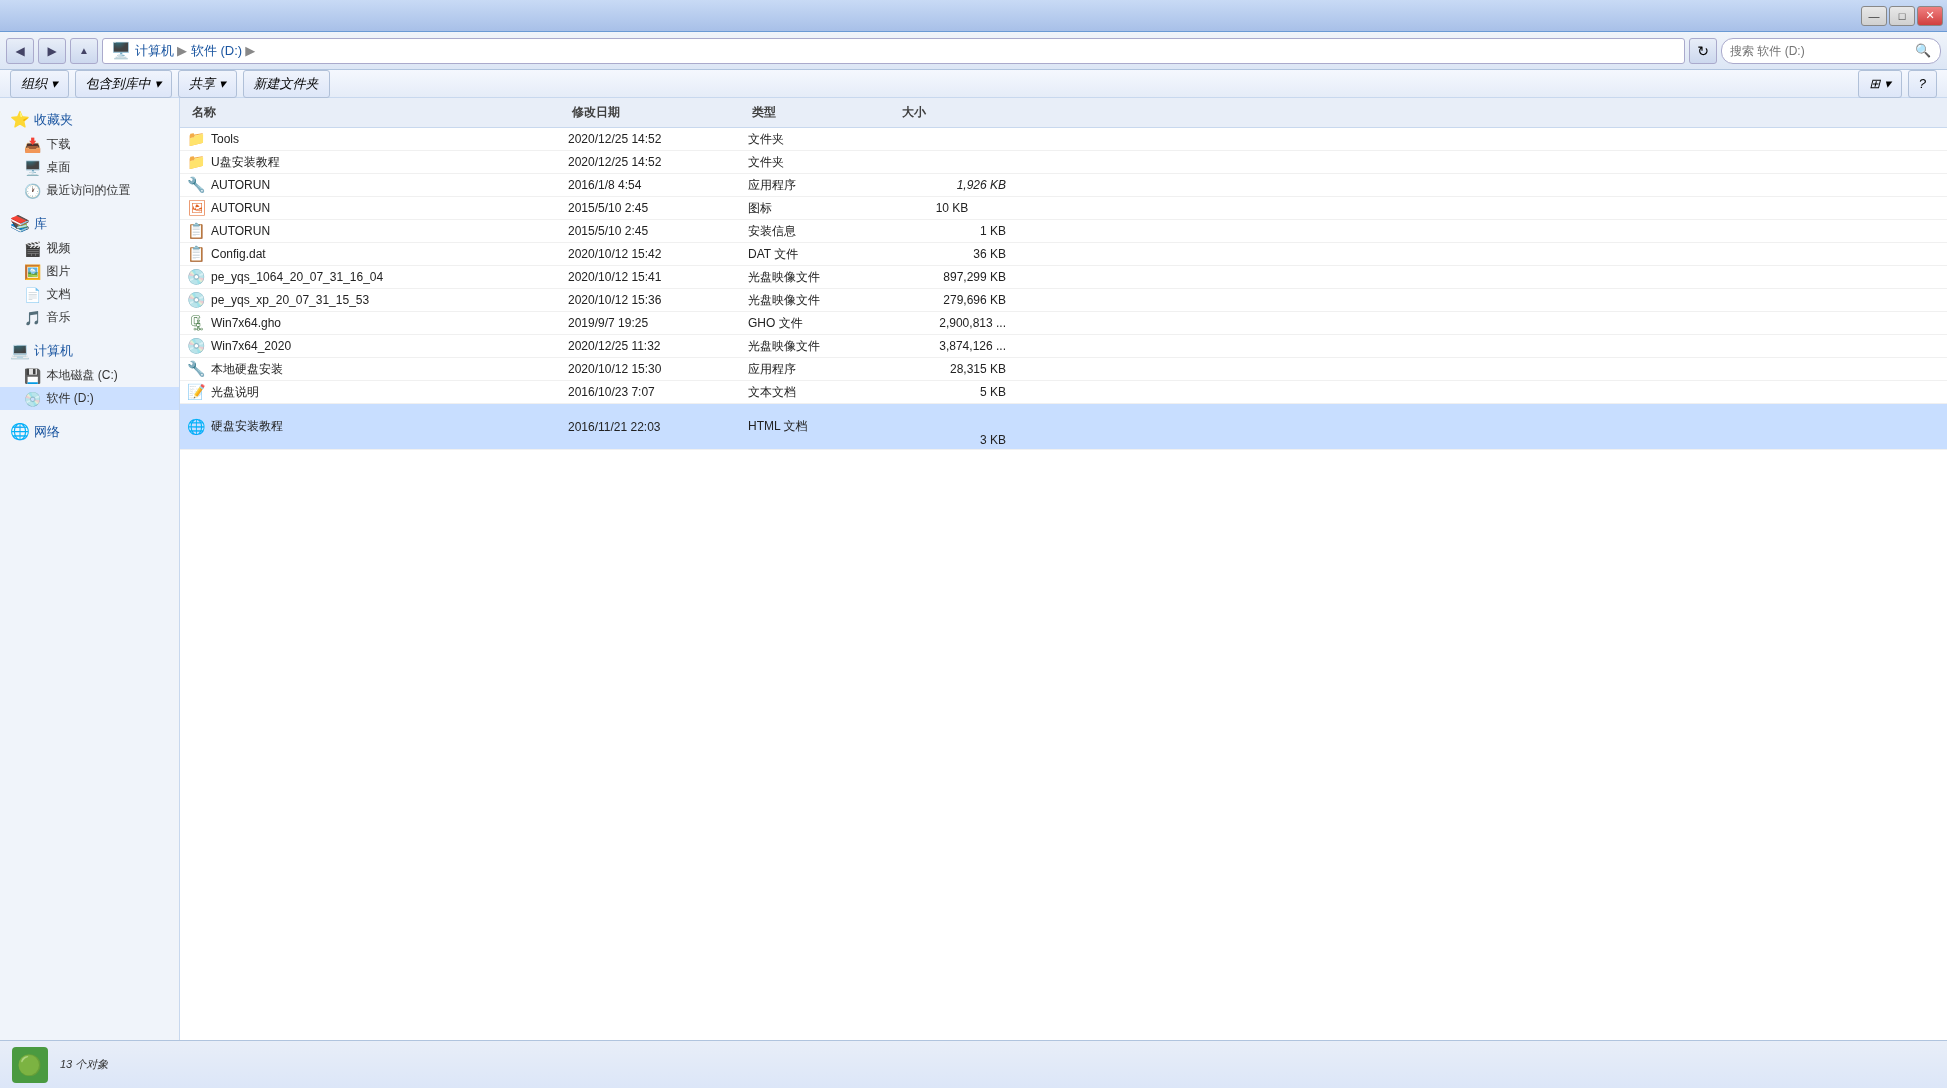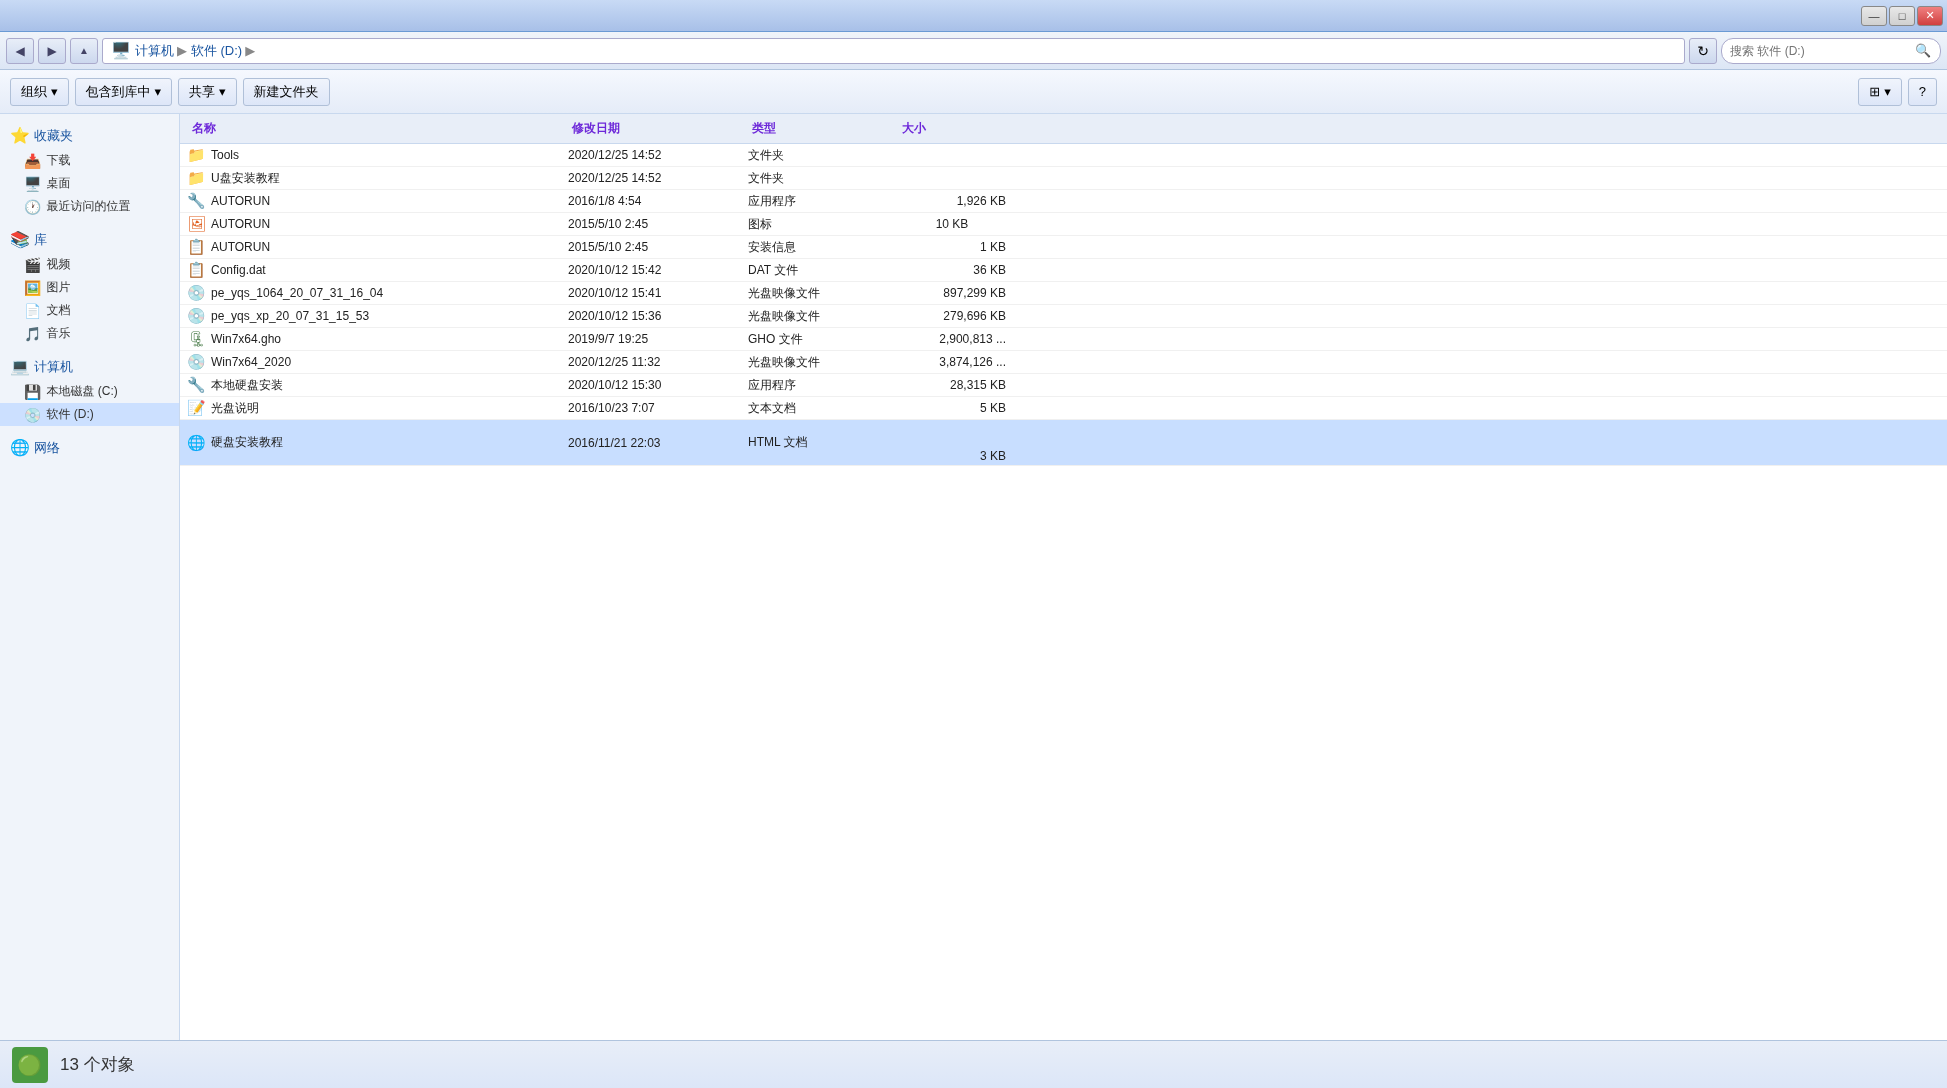--- a/index.html
+++ b/index.html
@@ -114,27 +114,28 @@
       outline: none;
       flex: 1;
       font-size: 12px;
       color: #737373;
       background: transparent;
     }
     .search-icon { color: #888; font-size: 13px; }
 
     
     .toolbar {
-      height: 44px;
+      height: 28px;
       background: linear-gradient(to bottom, #f5f8fe, #e5ecf8);
       display: flex;
       align-items: center;
       padding: 0 10px;
       gap: 6px;
       border-bottom: 1px solid #c8d8ee;
+      font-style: italic;
     }
     .toolbar-btn {
       height: 28px;
       padding: 0 10px;
       border: 1px solid #b0c0d8;
       border-radius: 3px;
       background: linear-gradient(to bottom, #f0f4fc, #dde6f8);
       cursor: pointer;
       font-size: 13px;
       display: flex;
@@ -186,21 +187,21 @@
       overflow-y: auto;
       background: white;
     }
     .filelist-header {
       display: grid;
       grid-template-columns: 380px 180px 150px 120px;
       padding: 4px 8px;
       background: #e8eef8;
       border-bottom: 1px solid #c8d8ee;
       font-size: 12px;
-      color: #6d28d9;
+      color: #404040;
       font-weight: bold;
       position: sticky;
       top: 0;
     }
     .filelist-header div { padding: 2px 4px; cursor: pointer; }
     .filelist-row {
       display: grid;
       grid-template-columns: 380px 180px 150px 120px;
       padding: 2px 8px;
       font-size: 12px;
@@ -238,21 +239,21 @@
       width: 36px;
       height: 36px;
       background: #4a9a40;
       border-radius: 4px;
       display: flex;
       align-items: center;
       justify-content: center;
       color: white;
       font-size: 20px;
     }
-    .statusbar-text { font-size: 17px; color: #333; }
+    .statusbar-text { font-size: 11px; color: #333; font-style: italic; }
 
     
     ::-webkit-scrollbar { width: 12px; }
     ::-webkit-scrollbar-track { background: #f0f0f0; }
     ::-webkit-scrollbar-thumb { background: #c0c8d8; border-radius: 4px; }
 
     .folder-icon { color: #f5c542; }
     .exe-icon { color: #4080d0; }
     .img-icon { color: #e06020; }
     .doc-icon { color: #4040c0; }
@@ -417,21 +418,21 @@
     <div>文件夹</div>
     <div style="text-align:right; padding-right:12px;"></div>
   </div>
         <div class="filelist-row">
     <div class="file-name">
       <span class="file-icon-img exe-icon">🔧</span>
       <span>AUTORUN</span>
     </div>
     <div>2016/1/8 4:54</div>
     <div>应用程序</div>
-    <div style="text-align:right; padding-right:12px;">1,926 KB</div>
+    <div style="text-align:right; padding-right:12px;font-style:italic;">1,926 KB</div>
   </div>
         <div class="filelist-row">
     <div class="file-name">
       <span class="file-icon-img img-icon">🖼</span>
       <span>AUTORUN</span>
     </div>
     <div>2015/5/10 2:45</div>
     <div>图标</div>
     <div style="text-align:center; padding-right:12px;">10 KB</div>
   </div>

